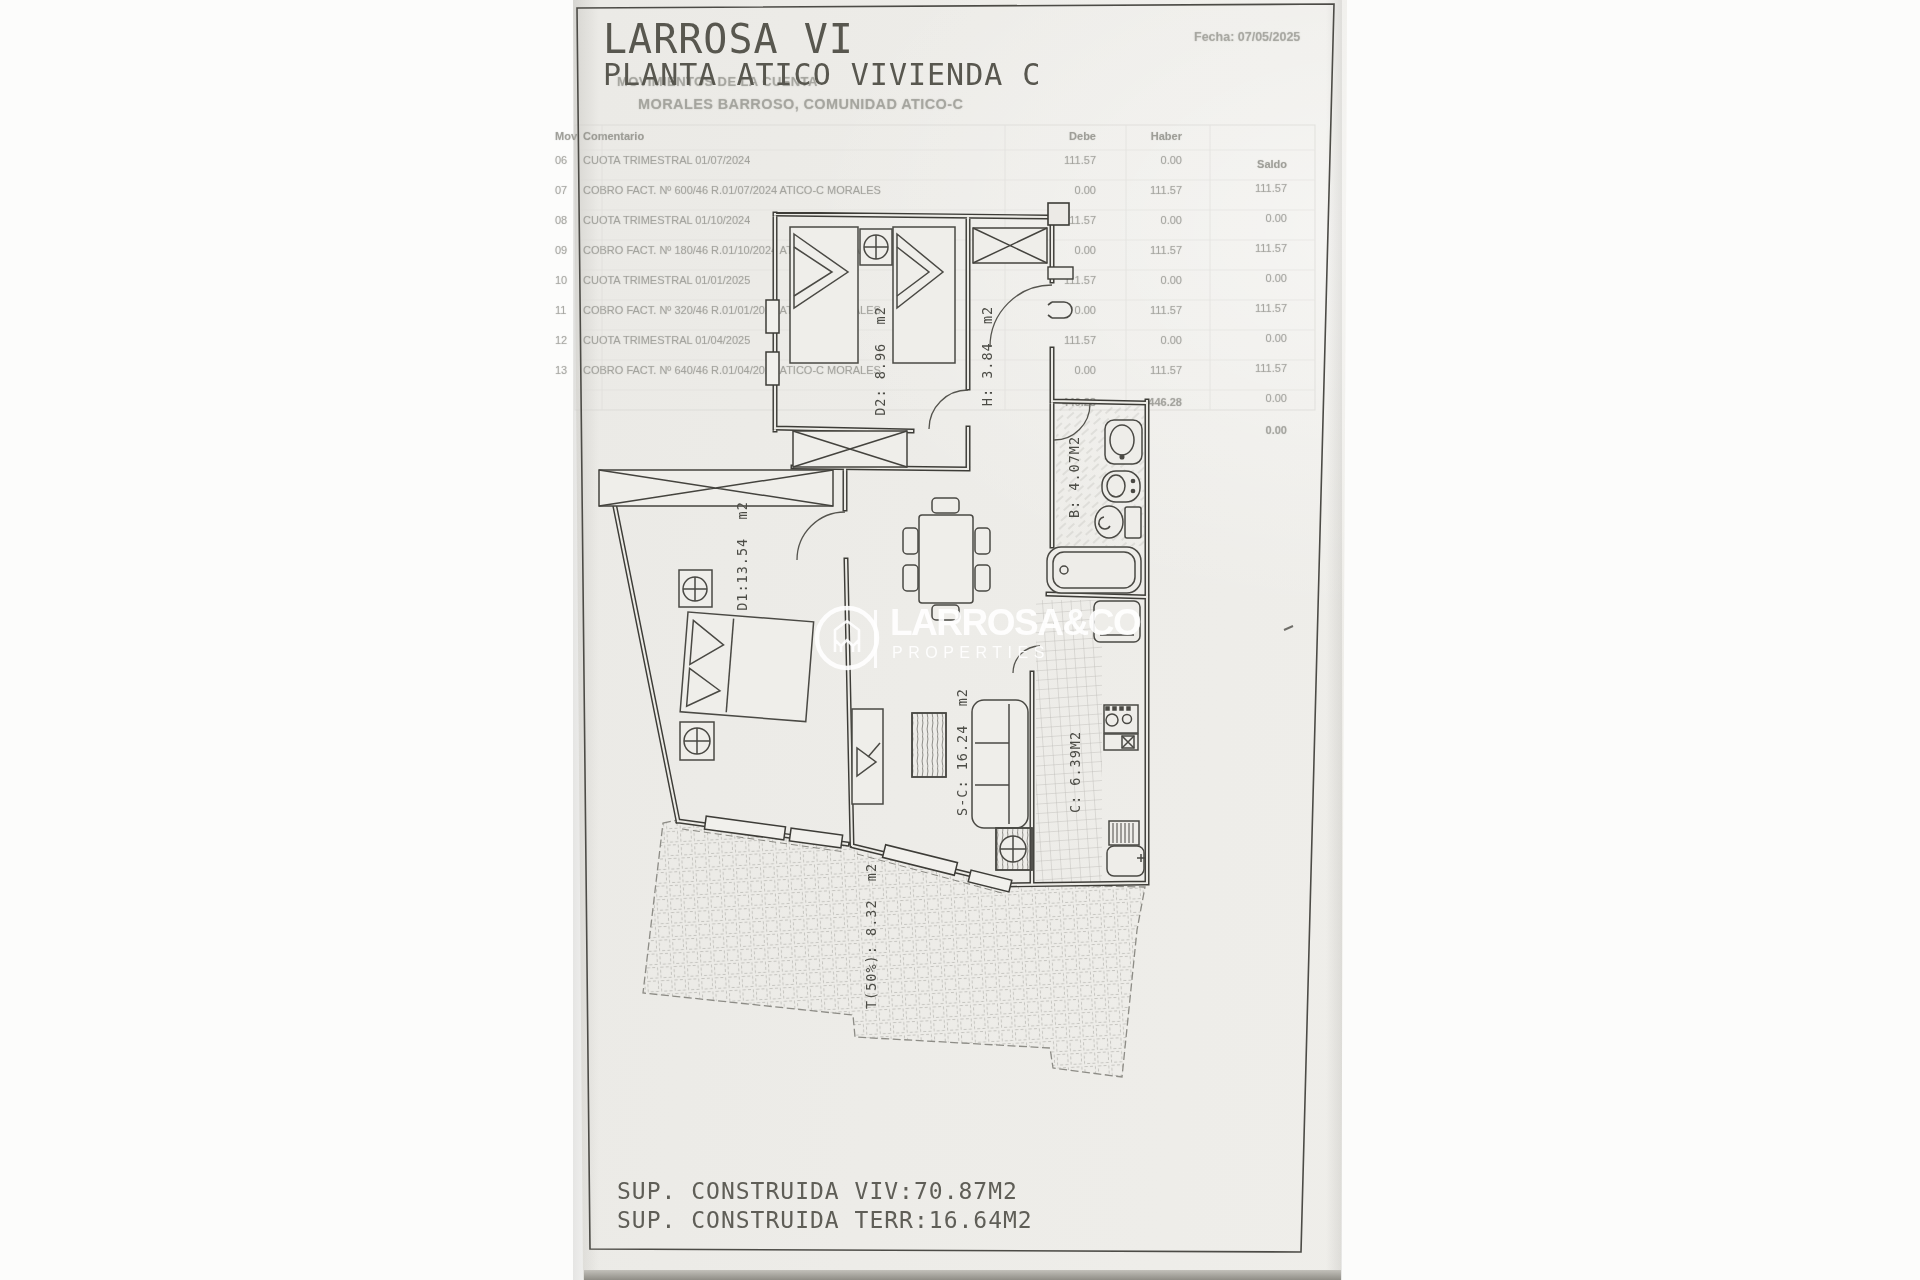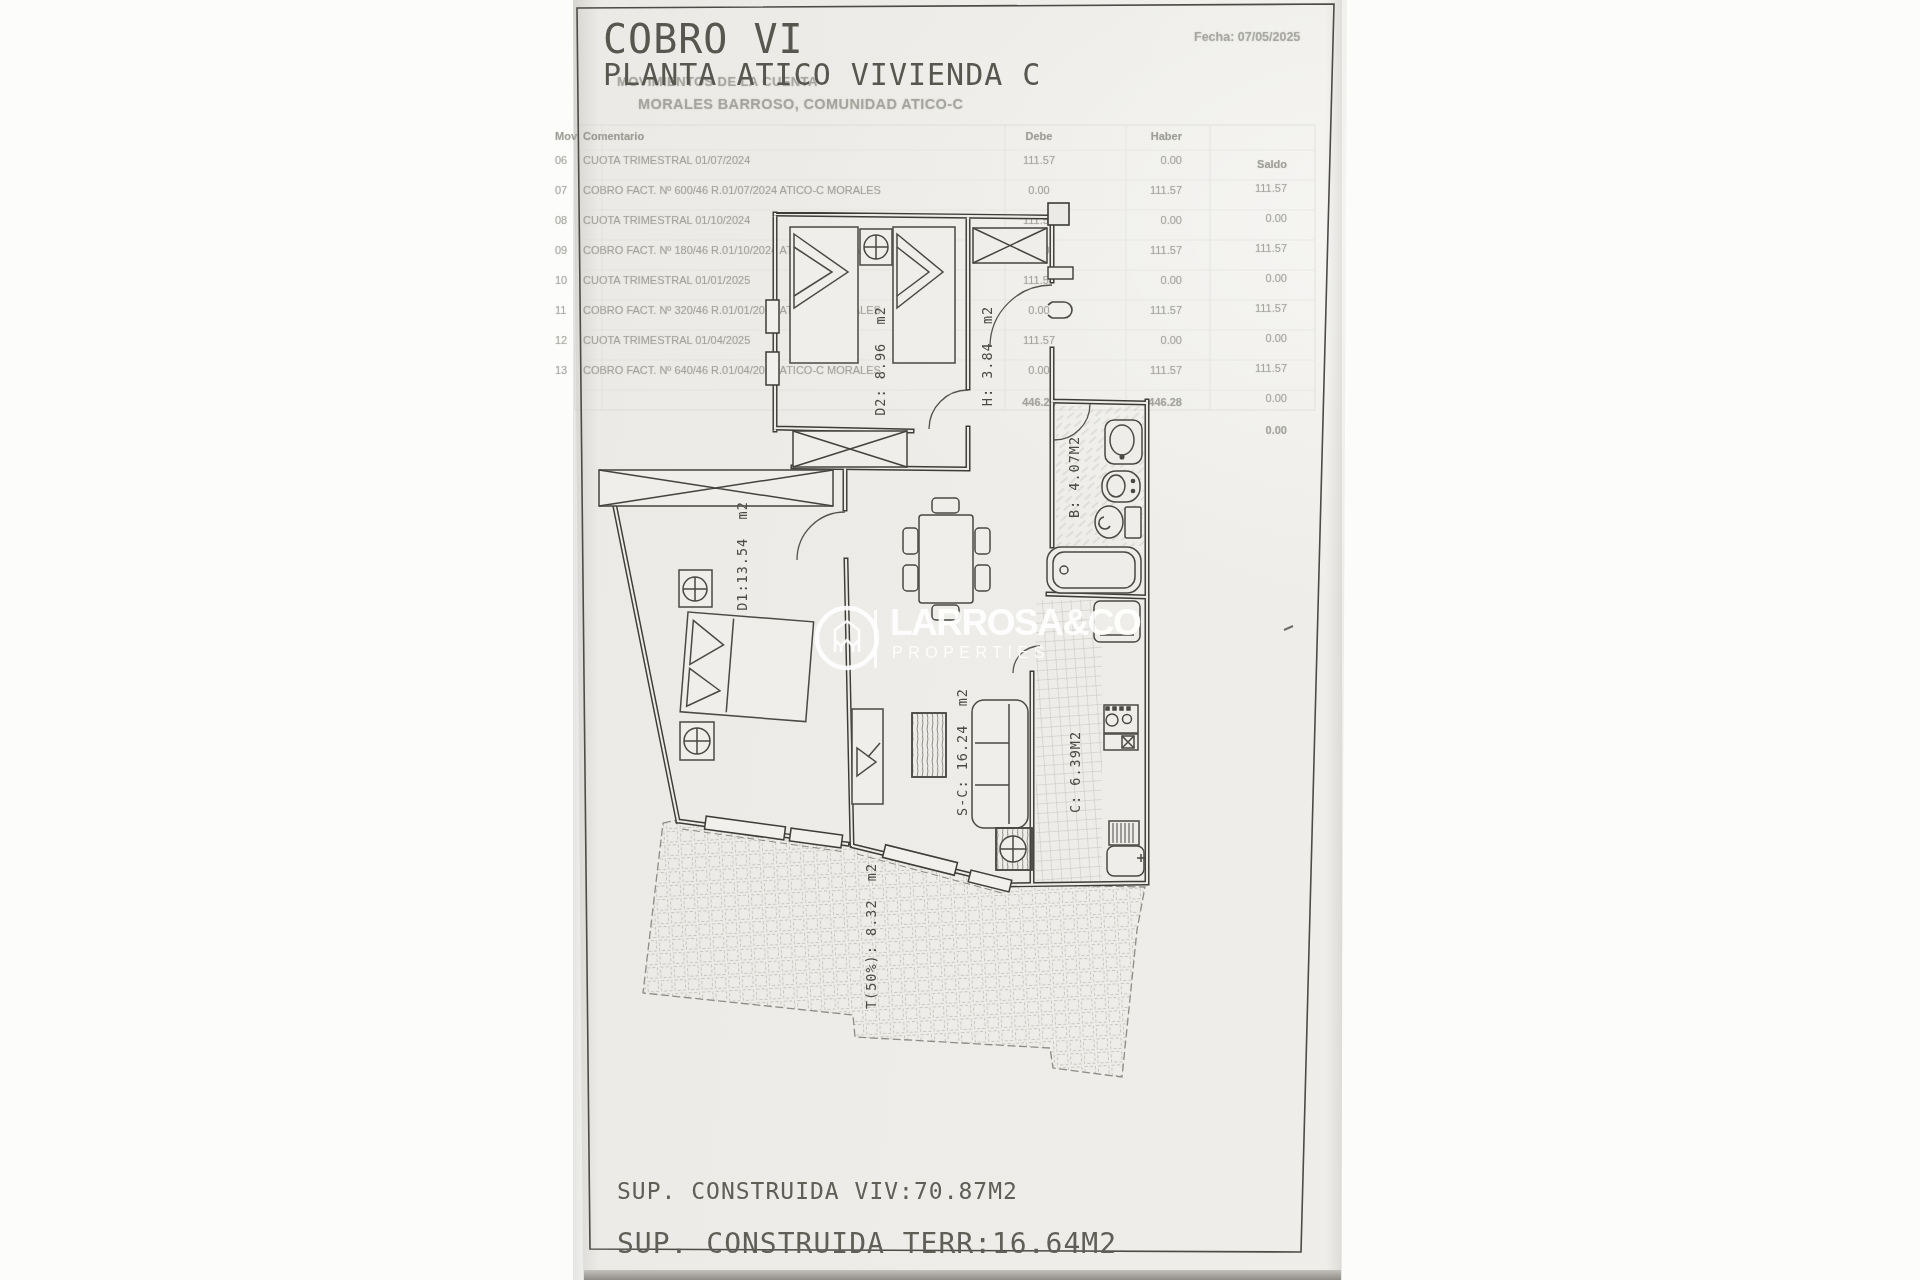--- a/index.html
+++ b/index.html
@@ -17,35 +17,35 @@
          background:linear-gradient(to left,rgba(90,88,82,.12),rgba(90,88,82,0));}
   .paper-bottom-edge{position:absolute;left:584px;top:1270px;width:757px;height:10px;
          background:linear-gradient(to bottom,#c2c0ba,#8f8d86);}
   
   svg.layer{position:absolute;left:0;top:0;}
   
   .cad{position:absolute;color:#5d5c57;letter-spacing:1px;white-space:pre;}
   .title1{left:603px;top:16px;font-size:40px;font-weight:400;color:#58574f;}
   .title2{left:603px;top:57px;font-size:30px;font-weight:400;color:#58574f;}
   .footer1{left:617px;top:1178px;font-size:23px;color:#5f5e57;}
-  .footer2{left:617px;top:1207px;font-size:28px;color:#5f5e57;margin-top:20px;}
+  .footer2{left:617px;top:1207px;font-size:23px;color:#5f5e57;}
   .room-label{position:absolute;transform:translate(-50%,-50%) rotate(-90deg);
          font-size:13.5px;color:#4c4c46;letter-spacing:1px;white-space:pre;}
   
   .ghost{position:absolute;color:rgba(138,137,131,.46);text-shadow:0 0 1.2px rgba(160,159,153,.7);
          font-family:"Liberation Sans",sans-serif;white-space:pre;margin-left:36px;}
   .g-top{left:581px;top:74px;font-size:13px;font-weight:700;letter-spacing:.4px;}
   .g-account{left:578px;top:96px;font-size:14.5px;font-weight:700;letter-spacing:.4px;padding-left:24px;}
   .g-fecha{left:1158px;top:30px;font-size:12.5px;font-weight:700;}
   .bleed-table{position:absolute;left:552px;top:125px;width:740px;height:290px;font-family:"Liberation Sans",sans-serif;}
   .bt-row{position:absolute;left:0;width:740px;height:20px;font-size:11px;
           color:rgba(134,133,127,.5);text-shadow:0 0 1px rgba(160,159,153,.65);}
   .bt-row .id{position:absolute;left:3px;}
   .bt-row .com{position:absolute;left:31px;white-space:nowrap;overflow:hidden;max-width:390px;}
-  .bt-row .n1{position:absolute;left:430px;width:114px;text-align:center;}
+  .bt-row .n1{position:absolute;left:430px;width:114px;text-align:right;}
   .bt-row .n2{position:absolute;left:546px;width:84px;text-align:right;}
   .bt-row .n3{position:absolute;left:632px;width:103px;text-align:right;margin-top:28px;}
   .bt-head{font-weight:700;color:rgba(128,127,121,.55);}
   
   .watermark{position:absolute;left:808px;top:600px;width:320px;height:80px;color:rgba(255,255,255,.9);}
   .wm-brand{position:absolute;left:82px;top:2px;font-family:"Liberation Sans",sans-serif;
             font-weight:700;font-size:37px;letter-spacing:-1.5px;white-space:nowrap;}
   .wm-tag{position:absolute;left:84px;top:44px;font-family:"Liberation Sans",sans-serif;
             font-weight:400;font-size:16px;letter-spacing:5.5px;white-space:nowrap;}
 </style>
@@ -299,21 +299,21 @@
       <path d="M1122,736 l12,12 M1134,736 l-12,12" fill="none"></path>
       <rect x="1109" y="821" width="30" height="24"></rect>
       <path d="M1113,823v20 M1117,823v20 M1121,823v20 M1125,823v20 M1129,823v20 M1133,823v20" fill="none" stroke-width="1"></path>
       <rect x="1107" y="846" width="37" height="30" rx="7"></rect>
       <path d="M1141,854 v8 M1137,858 h8" fill="none"></path>
     </g>
 
     <line x1="1284" y1="630" x2="1293" y2="626" stroke="#6f6e69" stroke-width="2"></line>
   </svg>
 
-  <div class="cad title1">COBRO VI</div>
+  <div class="cad title1">LARROSA VI</div>
   <div class="cad title2">PLANTA ATICO VIVIENDA C</div>
 
   <div class="room-label" style="left:880px;top:361px">D2: 8.96  m2</div>
   <div class="room-label" style="left:987px;top:356px">H: 3.84  m2</div>
   <div class="room-label" style="left:1074px;top:477px">B: 4.07M2</div>
   <div class="room-label" style="left:742px;top:556px">D1:13.54  m2</div>
   <div class="room-label" style="left:962px;top:752px">S-C: 16.24  m2</div>
   <div class="room-label" style="left:1075px;top:772px">C: 6.39M2</div>
   <div class="room-label" style="left:871px;top:936px">T(50%): 8.32  m2</div>
 

